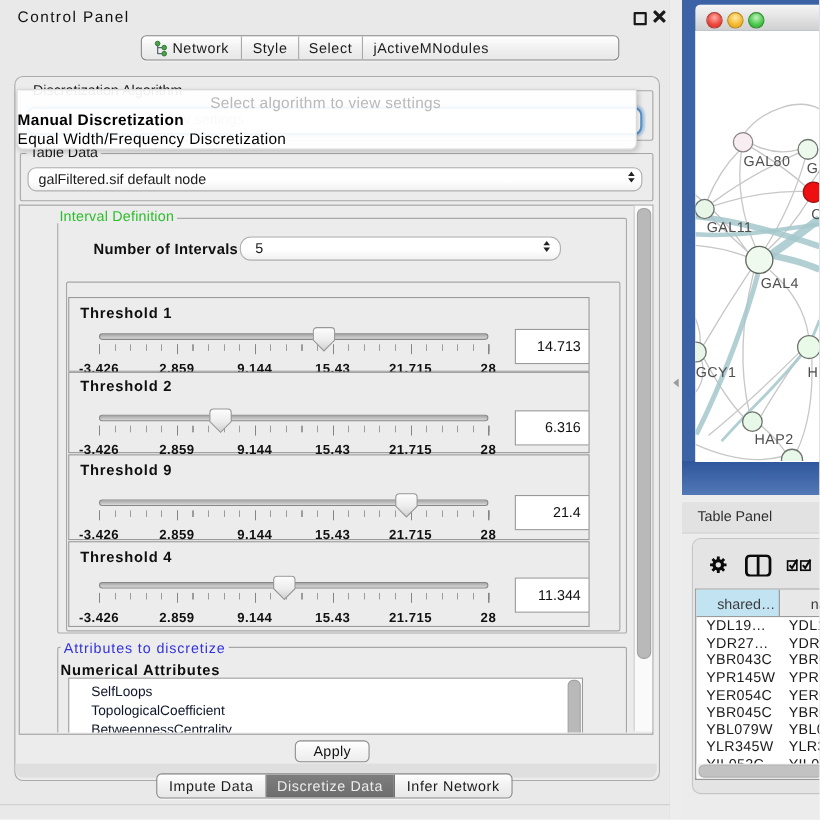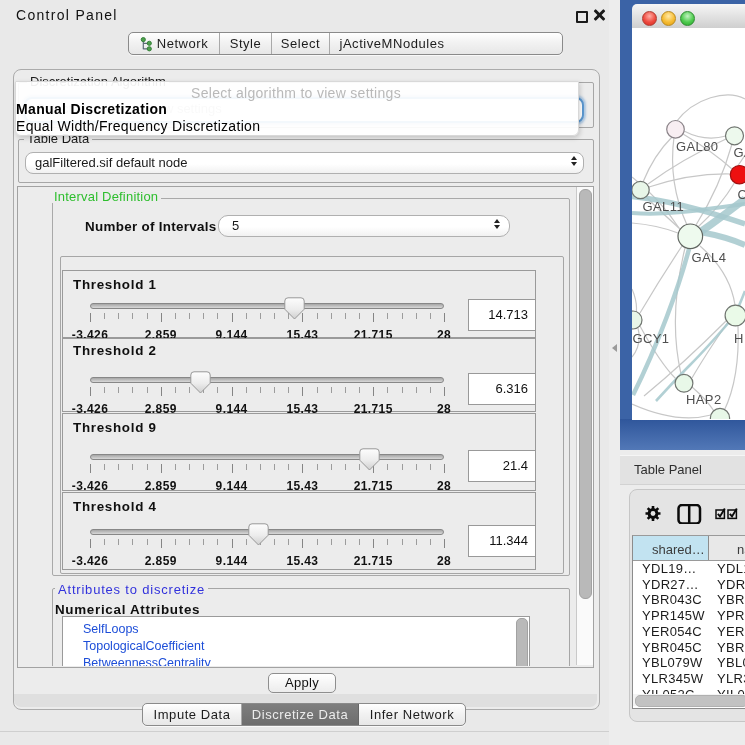--- a/index.html
+++ b/index.html
@@ -190,21 +190,21 @@
         </defs>
      <path d="M4 0.8 h13 a3.2 3.2 0 0 1 3.2 3.2 v8.2 L10.5 22 L0.8 12.2 V4 a3.2 3.2 0 0 1 3.2 -3.2 Z" fill="url(#thg492)" stroke="#979797" stroke-width="1"></path>
       </svg>
       <div class="vbox" style="left:468px;top:525px;">11.344</div>
     </div>
 
   <div class="abs" style="left:17px;top:186px;width:559px;height:480px;overflow:hidden;pointer-events:none;">
     <div class="grp" style="left:35px;top:402px;width:516px;height:120px;"></div>
     <div class="gtitle" style="left:38px;top:398px;font-size:13px;letter-spacing:0.8px;color:#3232dc;">Attributes to discretize</div>
     <div class="abs bold13" style="left:38px;top:416px;">Numerical Attributes</div>
-    <div class="abs" style="left:45px;top:430px;width:466px;height:60px;background:#fff;border:1px solid #9a9a9a;font-size:12.5px;color:#1d4ed8;">
+    <div class="abs" style="left:45px;top:430px;width:466px;height:60px;background:#fff;border:1px solid #9a9a9a;font-size:12.5px;color:#0f172a;">
       <div style="margin:5px 0 0 20px;">SelfLoops</div>
       <div style="margin:3px 0 0 20px;">TopologicalCoefficient</div>
       <div style="margin:3px 0 0 20px;">BetweennessCentrality</div>
     </div>
     <div class="abs" style="left:499px;top:432px;width:10px;height:58px;background:#b9b9b9;border:1px solid #a2a2a2;border-radius:5px;"></div>
   </div>
 
   <div class="abs" style="left:268px;top:672.5px;width:66px;height:18.5px;border:1px solid #8e8e8e;border-radius:5px;
        background:linear-gradient(#ffffff,#ececec);font-size:13px;letter-spacing:0.3px;color:#111;text-align:center;line-height:18.5px;">Apply</div>
 

